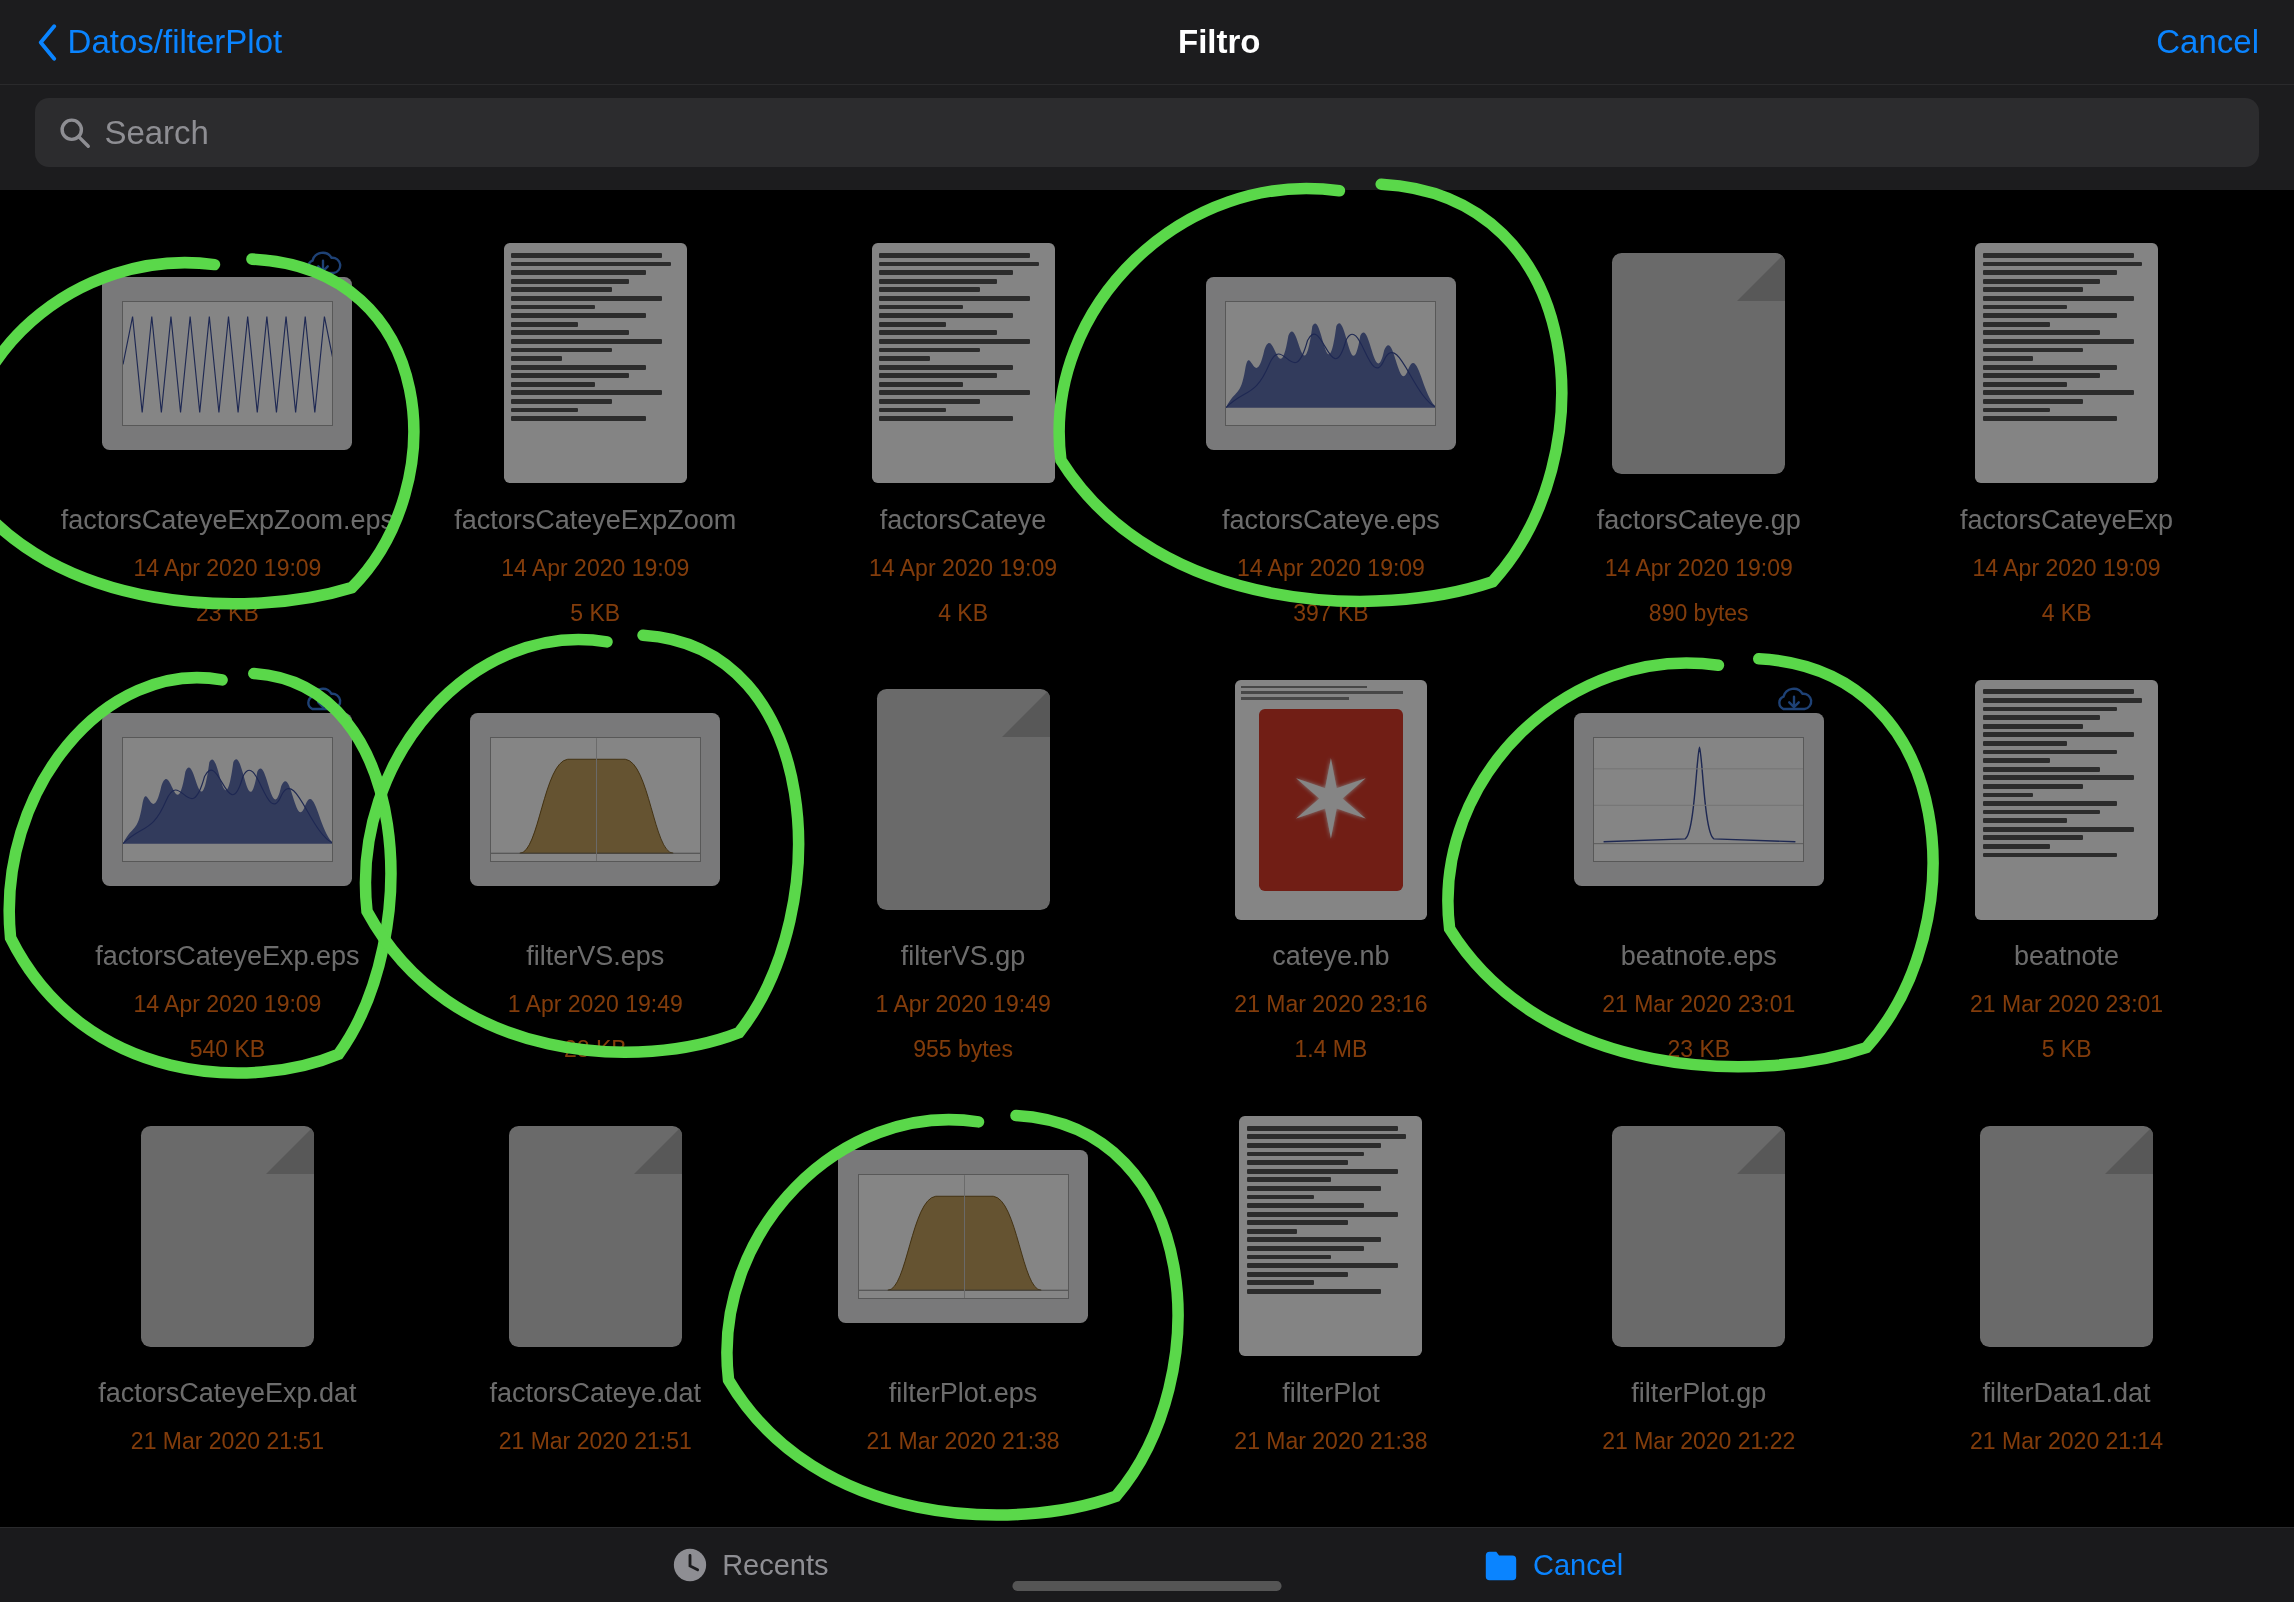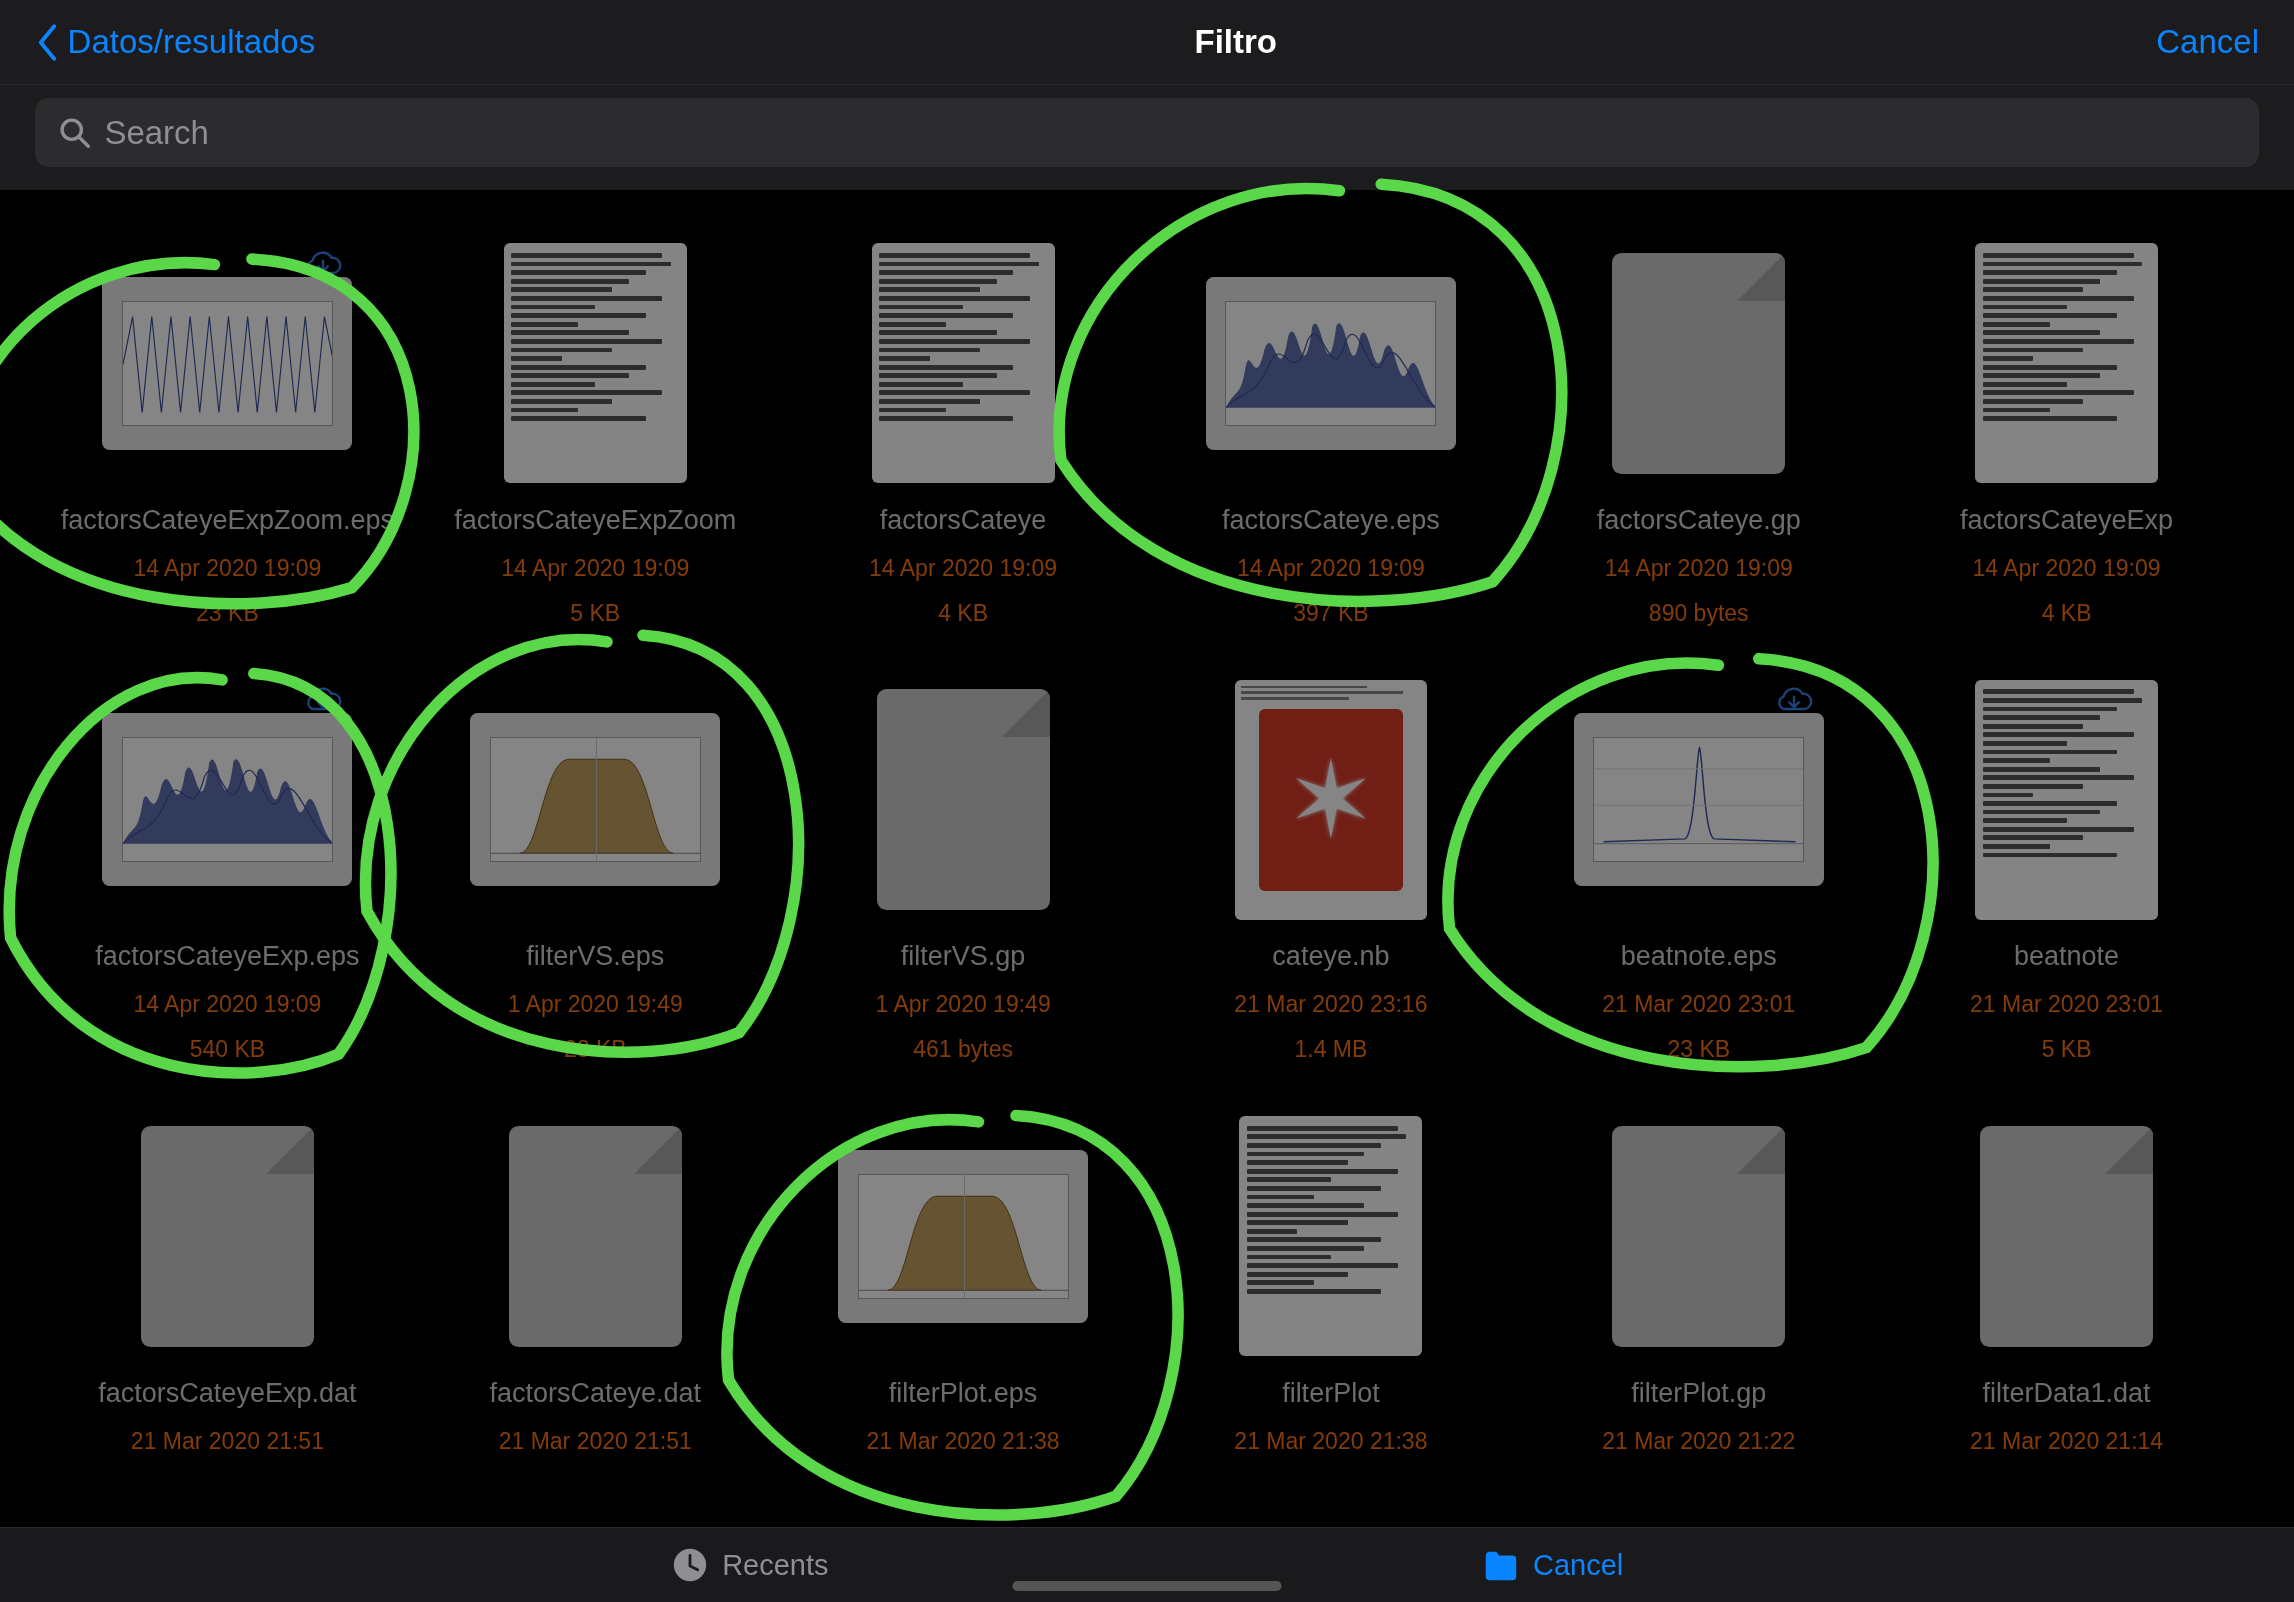--- a/index.html
+++ b/index.html
@@ -192,21 +192,21 @@
 </style>
 </head>
 <body>
 
 <div class="nav">
   <div class="nav-left">
     <div class="back-btn">
       <svg viewBox="0 0 24 38">
           <path d="M20 2 L6 19 L20 36" stroke="#0a84ff" stroke-width="4" fill="none" stroke-linecap="round" stroke-linejoin="round"></path>
         </svg>
-      <span>Datos/resultados</span>
+      <span>Datos/filterPlot</span>
     </div>
   </div>
   <div class="nav-title">Filtro</div>
   <div class="nav-right">
     <div class="cancel-btn">Cancel</div>
   </div>
 </div>
 
 <div class="search-wrap">
   <div class="search">
@@ -373,21 +373,21 @@
       <div class="fname">filterVS.eps</div>
       <div class="fmeta">1 Apr 2020 19:49</div>
       <div class="fsize">28 KB</div>
     </div>
     <div class="file">
       <div class="thumb">
         <div class="doc-icon"></div>
       </div>
       <div class="fname">filterVS.gp</div>
       <div class="fmeta">1 Apr 2020 19:49</div>
-      <div class="fsize">461 bytes</div>
+      <div class="fsize">955 bytes</div>
     </div>
     <div class="file">
       <div class="thumb">
         <div class="nb-thumb">
           <div class="nb-lines">
             <div style="width:70%"></div>
             <div style="width:90%"></div>
             <div style="width:60%"></div>
           </div>
           <div class="nb-red">

